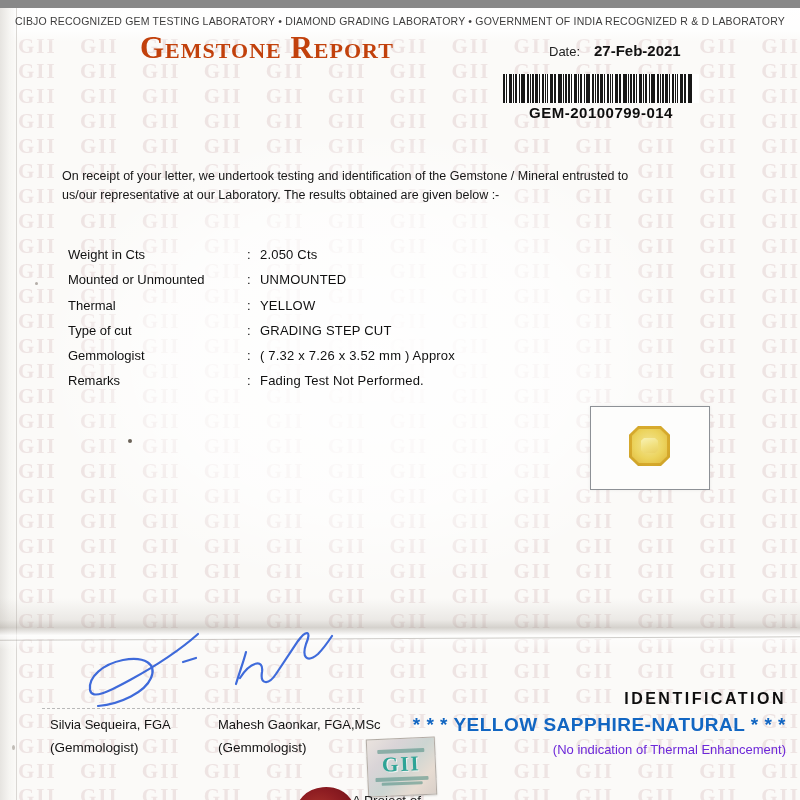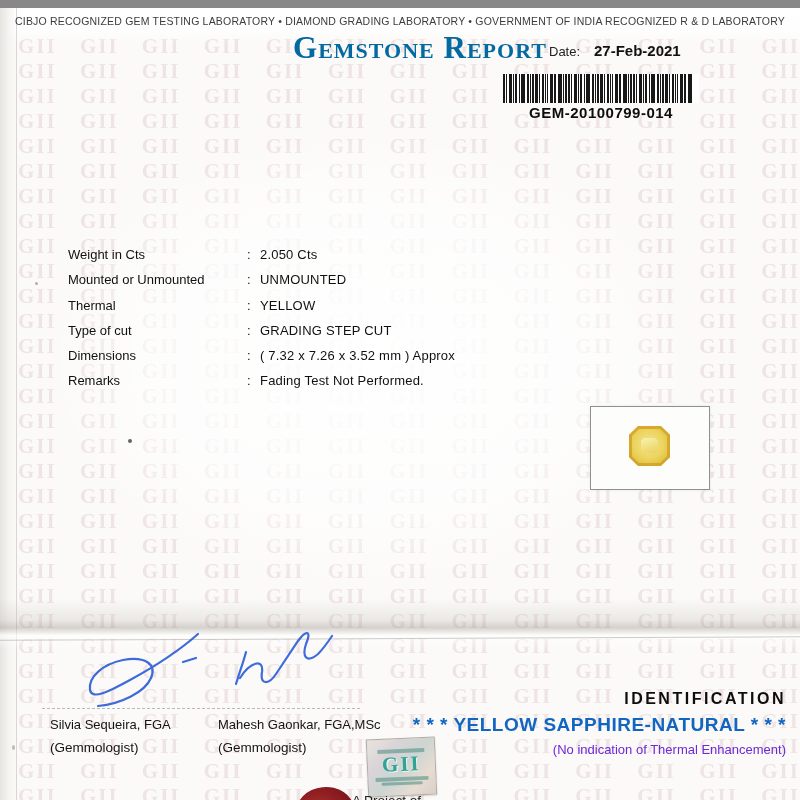--- a/index.html
+++ b/index.html
@@ -40,23 +40,23 @@
     position:absolute;left:0;top:630px;width:100%;height:1px;z-index:3;
     background:rgba(120,114,106,0.35);transform:rotate(-0.25deg);
   }
   .speck{position:absolute;border-radius:50%;z-index:3;background:#6b6258;}
   
   .header-line{
     position:absolute;left:0;top:7px;width:100%;z-index:4;
     text-align:center;font-size:10.5px;letter-spacing:0.2px;color:#3c3c3c;
   }
   .report-title{
-    position:absolute;left:140px;top:22px;width:560px;z-index:4;text-align:center;
+    position:absolute;left:140px;top:22px;width:560px;z-index:4;text-align:left;
     font-family:"Liberation Serif",serif;font-variant:small-caps;font-weight:bold;
-    font-size:31px;letter-spacing:1px;color:#0369a1;
+    font-size:31px;letter-spacing:1px;color:#c2410c;
   }
   .date-label{position:absolute;left:549px;top:36px;z-index:4;font-size:13px;color:#222;}
   .date-value{position:absolute;left:594px;top:34px;z-index:4;font-size:15px;font-weight:bold;color:#111;}
   
   .barcode{position:absolute;left:503px;top:66px;width:196px;height:29px;z-index:4;
     display:flex;align-items:stretch;background:#fff;}
   .barcode .bar{background:#181818;height:100%;flex:0 0 auto;}
   .barcode .gap{background:#fff;height:100%;flex:0 0 auto;}
   .barcode-value{
     position:absolute;left:503px;top:96px;width:196px;z-index:4;text-align:center;
@@ -263,20 +263,21 @@
       <span class="gap" style="width: 2px;"></span>
       <span class="bar" style="width: 3px;"></span>
       <span class="gap" style="width: 1px;"></span>
       <span class="bar" style="width: 2px;"></span>
       <span class="gap" style="width: 2px;"></span>
       <span class="bar" style="width: 4px;"></span>
       <span class="gap" style="width: 1px;"></span>
     </div>
   <div class="barcode-value">GEM-20100799-014</div>
 
+  <div class="intro">On receipt of your letter, we undertook testing and identification of the Gemstone / Mineral entrusted to us/our representative at our Laboratory. The results obtained are given below :-</div>
 
   <div>
     <div class="prop-row" style="top:239px;">
       <span class="prop-label">Weight in Cts</span>
       <span class="prop-colon">:</span>
       <span class="prop-value">2.050 Cts</span>
     </div>
     <div class="prop-row" style="top:264px;">
       <span class="prop-label">Mounted or Unmounted</span>
       <span class="prop-colon">:</span>
@@ -286,21 +287,21 @@
       <span class="prop-label">Thermal</span>
       <span class="prop-colon">:</span>
       <span class="prop-value">YELLOW</span>
     </div>
     <div class="prop-row" style="top:315px;">
       <span class="prop-label">Type of cut</span>
       <span class="prop-colon">:</span>
       <span class="prop-value">GRADING STEP CUT</span>
     </div>
     <div class="prop-row" style="top:340px;">
-      <span class="prop-label">Dimensions</span>
+      <span class="prop-label">Gemmologist</span>
       <span class="prop-colon">:</span>
       <span class="prop-value">( 7.32 x 7.26 x 3.52 mm )  Approx</span>
     </div>
     <div class="prop-row" style="top:365px;">
       <span class="prop-label">Remarks</span>
       <span class="prop-colon">:</span>
       <span class="prop-value">Fading Test Not Performed.</span>
     </div>
   </div>
 

